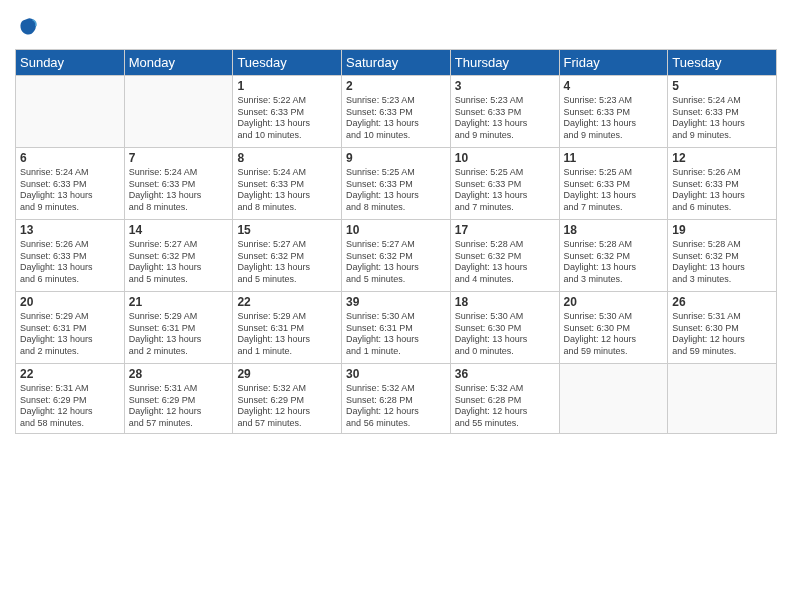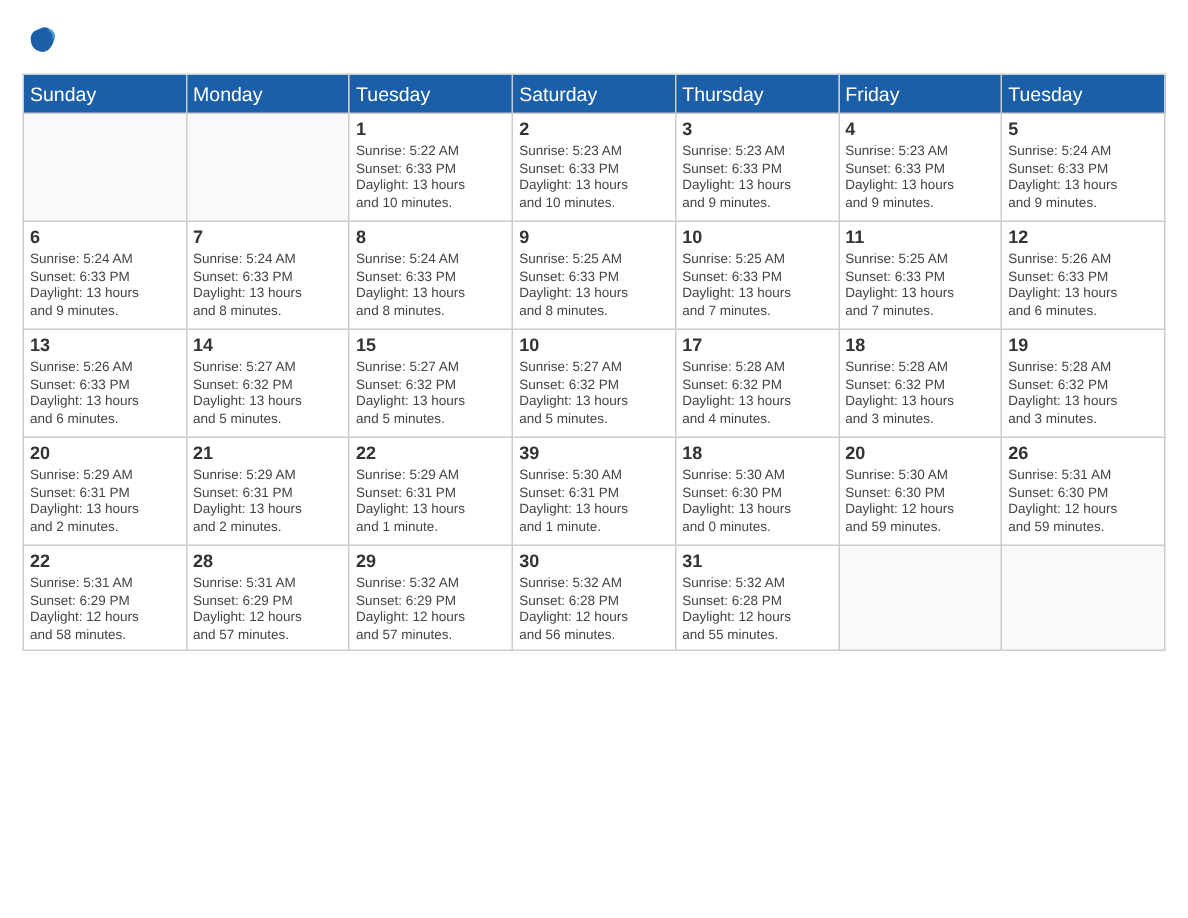--- a/index.html
+++ b/index.html
@@ -260,21 +260,21 @@
           </td>
           <td>
             <span class="day-num">29</span>
             <div class="day-info">Sunrise: 5:32 AM<br>Sunset: 6:29 PM<br>Daylight: 12 hours<br>and 57 minutes.</div>
           </td>
           <td>
             <span class="day-num">30</span>
             <div class="day-info">Sunrise: 5:32 AM<br>Sunset: 6:28 PM<br>Daylight: 12 hours<br>and 56 minutes.</div>
           </td>
           <td>
-            <span class="day-num">31</span>
+            <span class="day-num">36</span>
             <div class="day-info">Sunrise: 5:32 AM<br>Sunset: 6:28 PM<br>Daylight: 12 hours<br>and 55 minutes.</div>
           </td>
           <td class="empty-cell"></td>
           <td class="empty-cell"></td>
         </tr>
       </tbody>
   </table>
 </div>
 
 </body></html>

